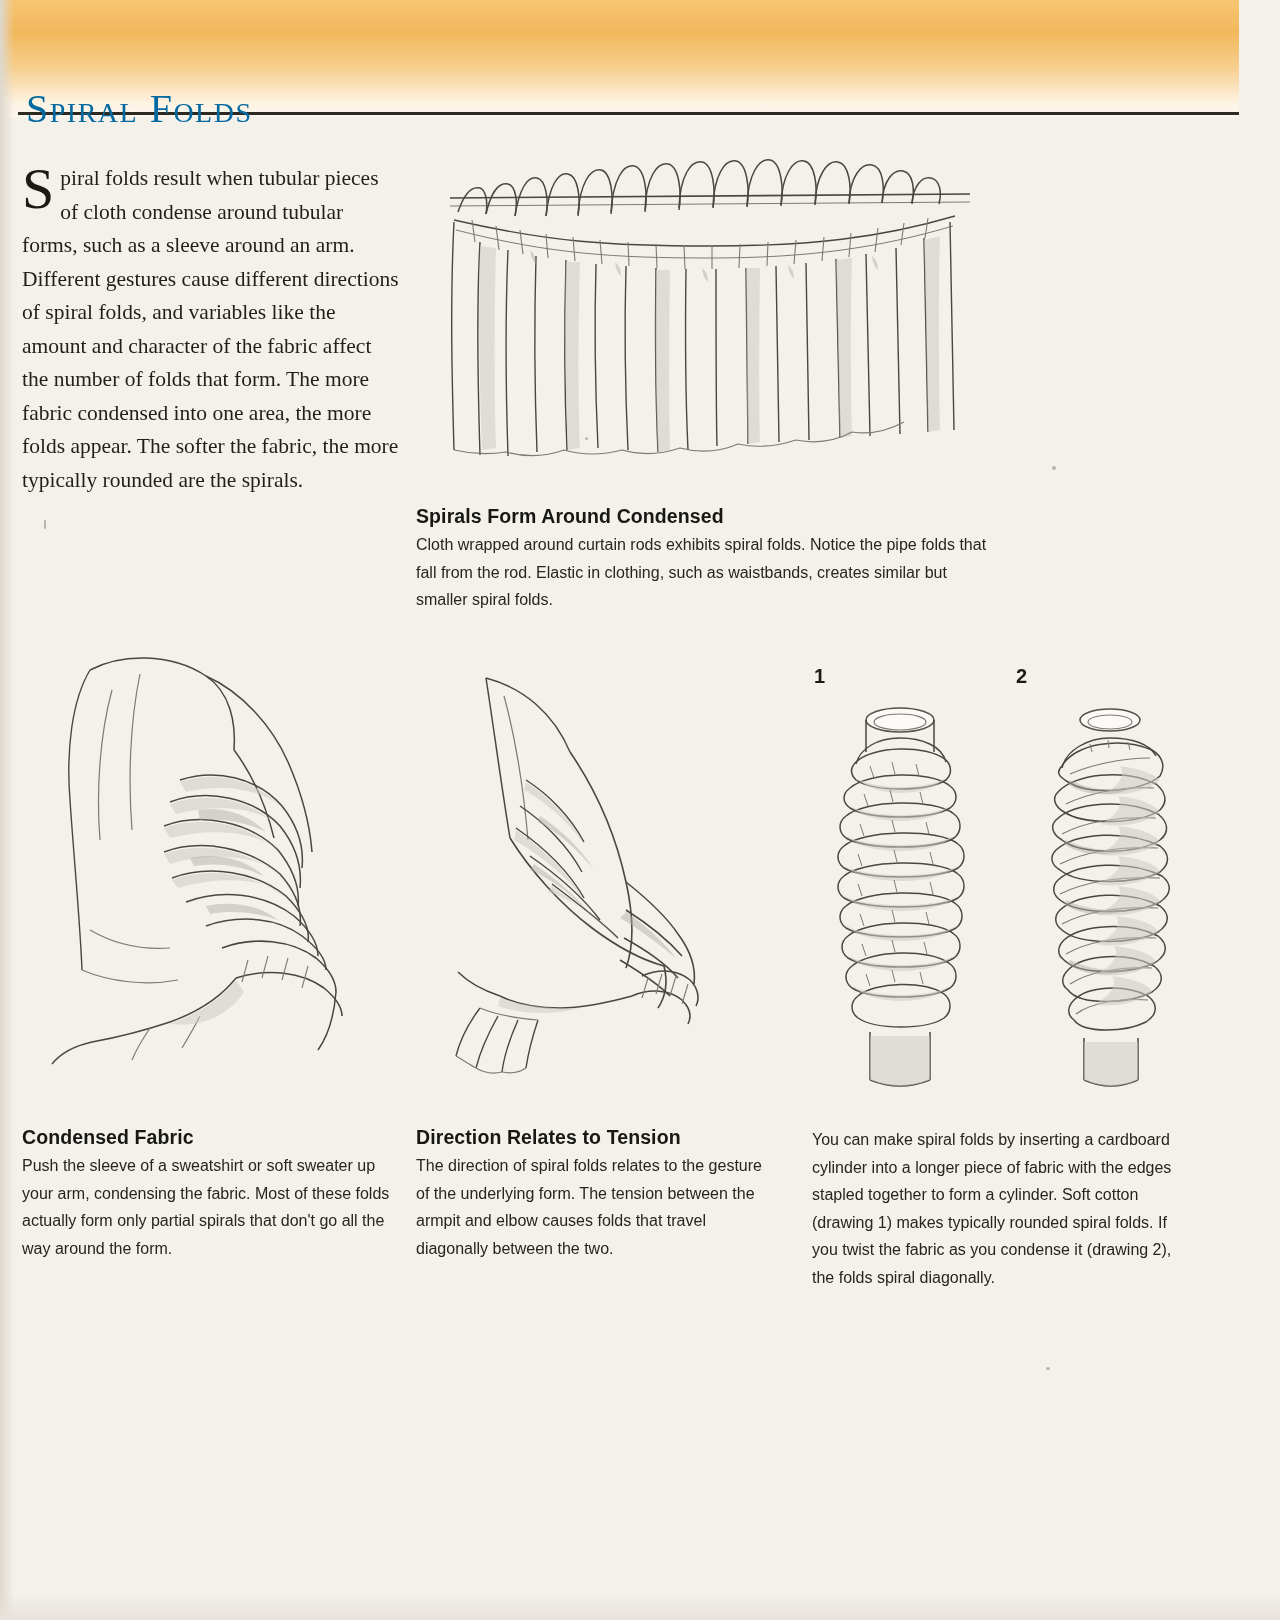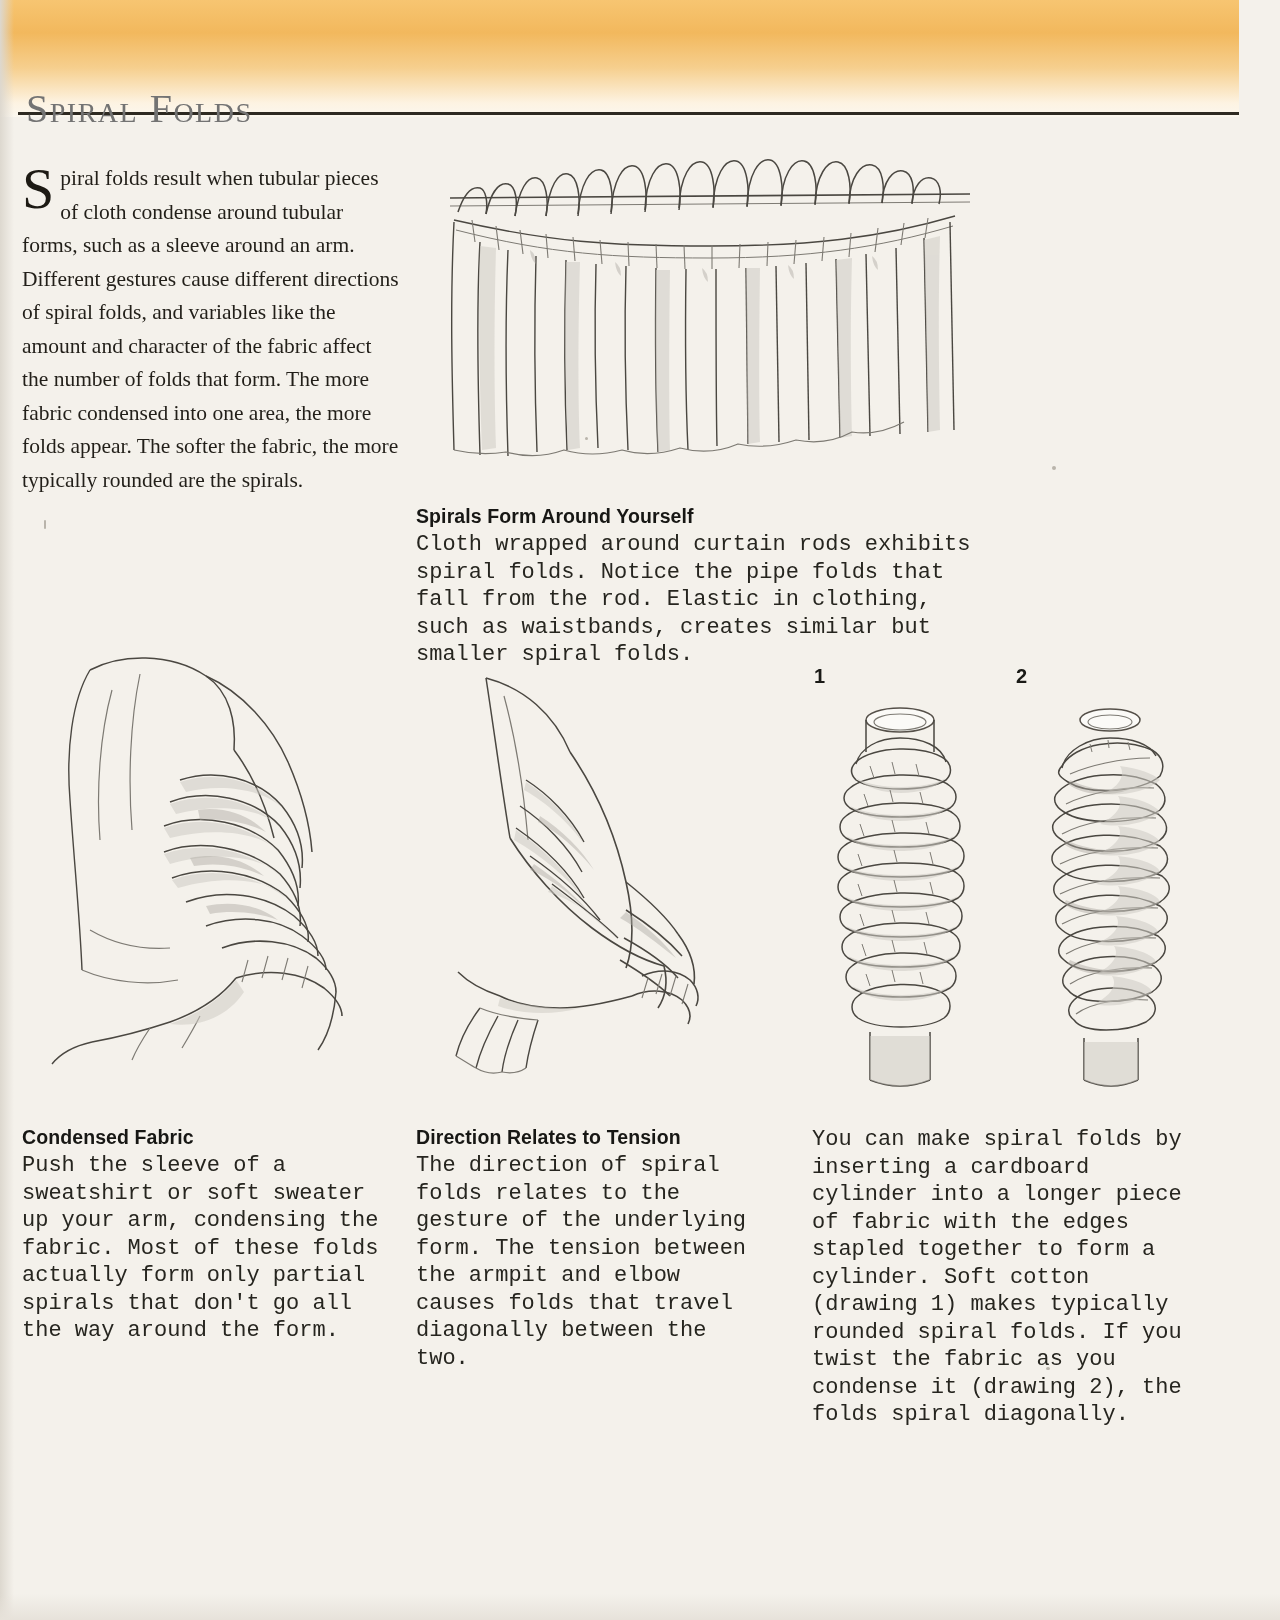--- a/index.html
+++ b/index.html
@@ -68,21 +68,21 @@
     background: #2e2a22;
   }
   .page-title {
     position: absolute;
     left: 26px;
     top: 58px;
     font-family: "Liberation Serif", serif;
     font-size: 40px;
     font-variant: small-caps;
     letter-spacing: 1.5px;
-    color: #737373;
+    color: #0369a1;
     font-weight: 400;
   }
 
   
   .intro {
     position: absolute;
     left: 22px;
     top: 162px;
     width: 378px;
     font-family: "Liberation Serif", serif;
@@ -109,24 +109,23 @@
   }
   .cap h3 {
     margin: 0 0 3px 0;
     font-size: 19.5px;
     font-weight: bold;
     letter-spacing: 0.1px;
     color: #171714;
   }
   .cap p {
     margin: 0;
-    font-size: 22px;
+    font-size: 16px;
     line-height: 27.5px;
     color: #26251f;
-    font-family: Liberation Mono, monospace;
   }
 
   #cap-cylinders { left: 416px; top: 505px; width: 580px; }
   #cap-condensed { left: 22px; top: 1126px; width: 375px; }
   #cap-direction { left: 416px; top: 1126px; width: 355px; }
   #cap-create    { left: 812px; top: 1126px; width: 378px; }
 
   
   .fig-number {
     position: absolute;
@@ -484,21 +483,21 @@
       <g class="ink-l" stroke-width="1">
           <path d="M80 64 l2 8 M98 60 l1 8 M118 62 l2 8"></path>
         </g>
     </svg>
   </div>
 
   <div class="fig-number" id="fignum-1">1</div>
   <div class="fig-number" id="fignum-2">2</div>
 
   <div class="cap" id="cap-cylinders">
-    <h3>Spirals Form Around Yourself</h3>
+    <h3>Spirals Form Around Condensed</h3>
     <p>Cloth wrapped around curtain rods exhibits spiral folds. Notice the pipe folds that fall from the rod. Elastic in clothing, such as waistbands, creates similar but smaller spiral folds.</p>
   </div>
 
   <div class="cap" id="cap-direction">
     <h3>Direction Relates to Tension</h3>
     <p>The direction of spiral folds relates to the gesture of the underlying form. The tension between the armpit and elbow causes folds that travel diagonally between the two.</p>
   </div>
 
   <div class="cap" id="cap-condensed">
     <h3>Condensed Fabric</h3>

